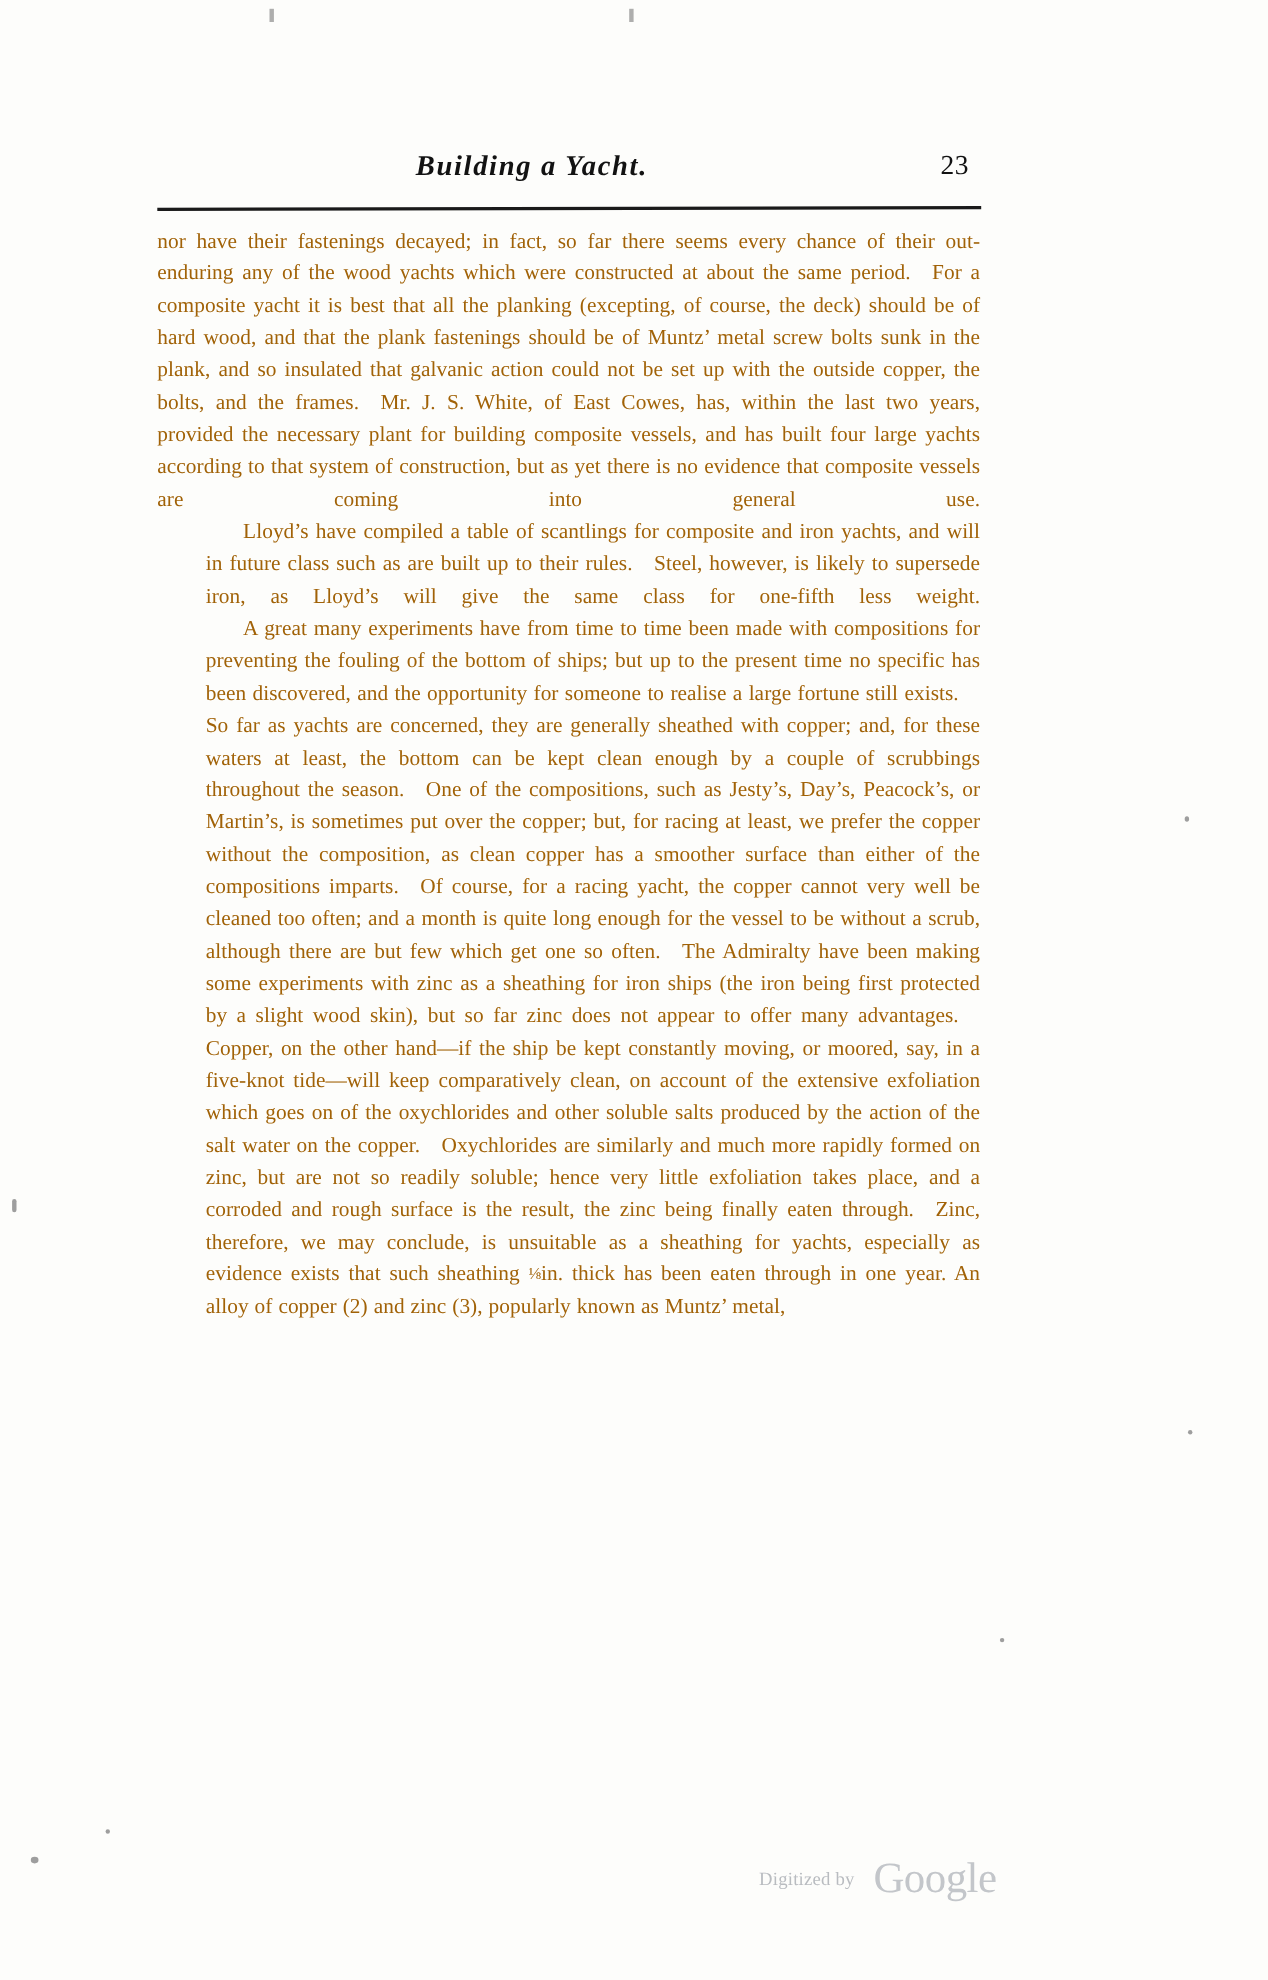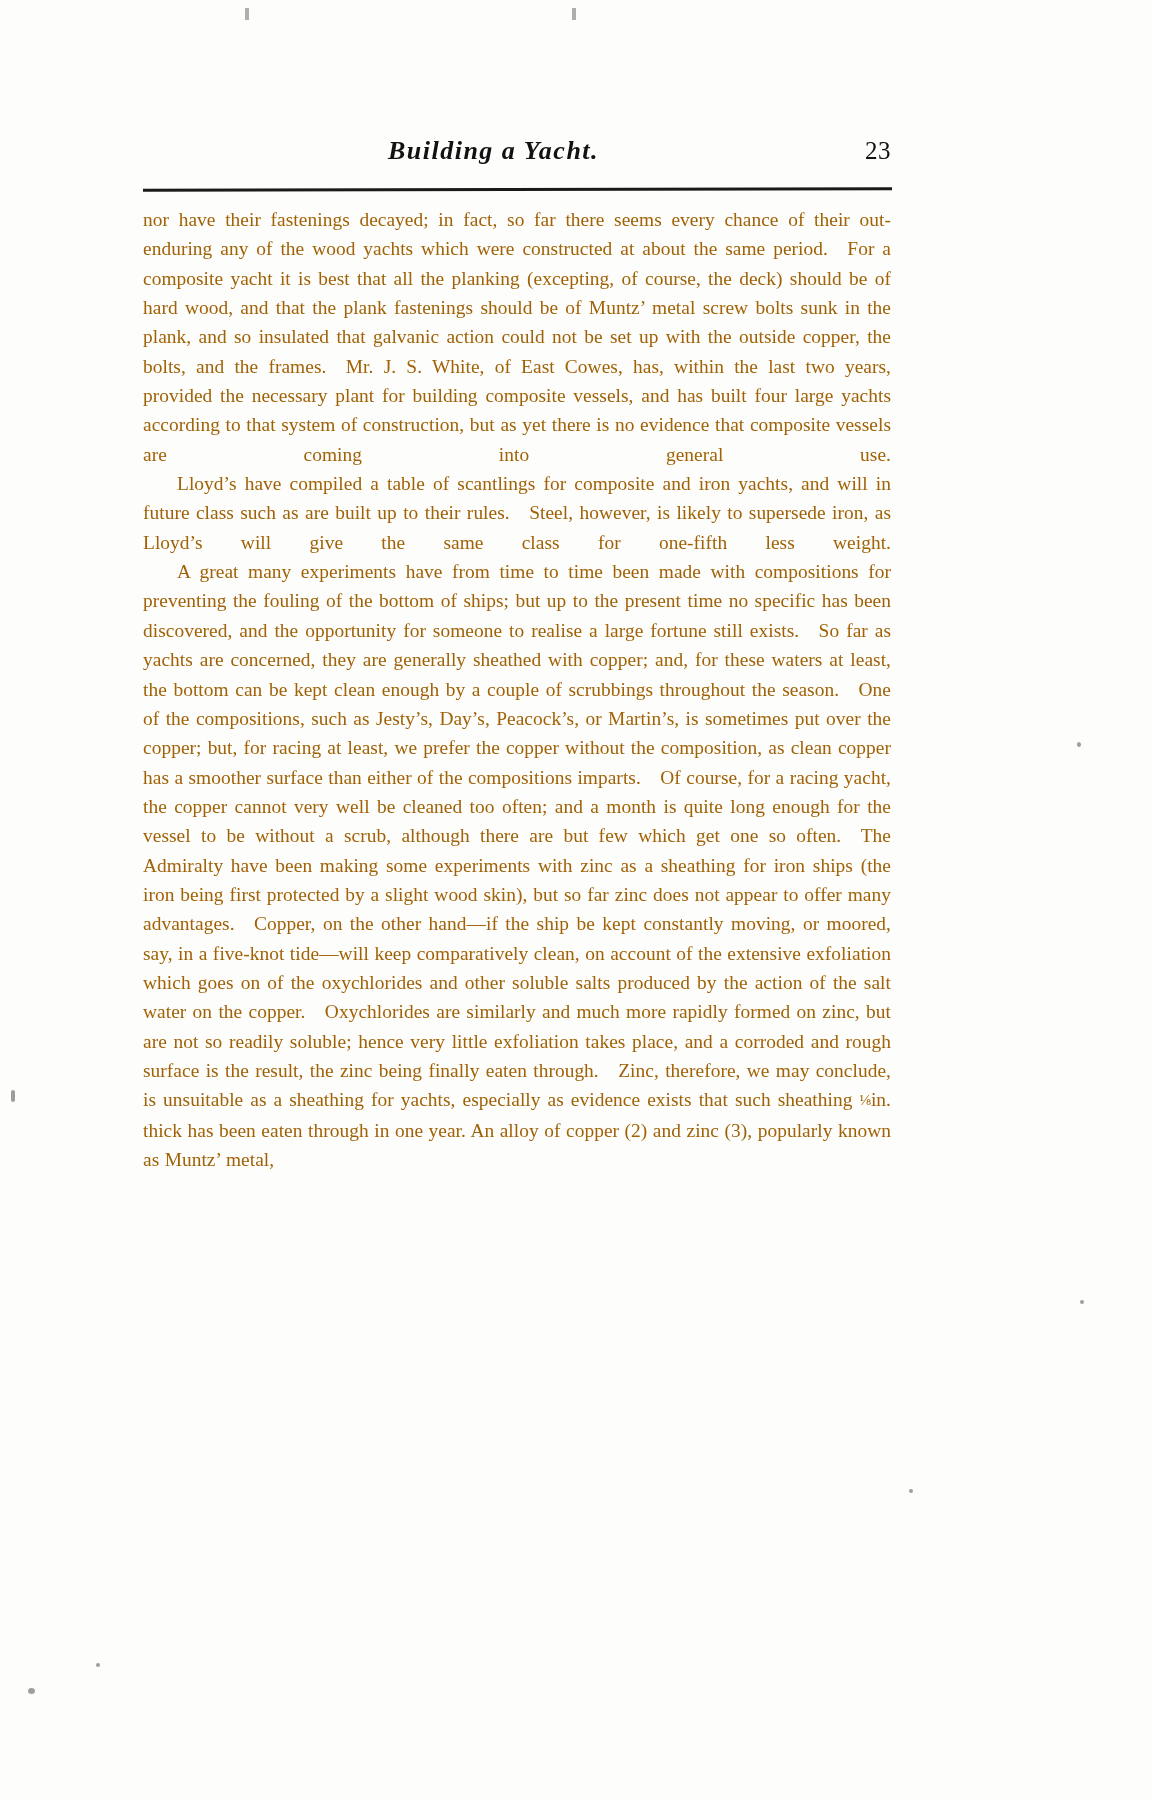--- a/index.html
+++ b/index.html
@@ -32,21 +32,21 @@
   }
   .edge-tick {
     position: absolute;
     background: #7a7a7a;
     opacity: .6;
   }
 
   
   .running-head {
     position: absolute;
-    left: 144px;
+    left: 134px;
     top: 136px;
     width: 747px;
     height: 40px;
   }
   .rh-title {
     position: absolute;
     left: 0;
     right: 0;
     text-align: center;
     font-style: italic;
@@ -90,20 +90,21 @@
     text-align: justify;
     text-align-last: left;
     text-justify: inter-word;
     word-spacing: .5px;
     letter-spacing: .05px;
     color: #a16207;
     -webkit-font-smoothing: none;
   }
   p.para + p.para {
     text-indent: 34px;
+    margin-left: 44px;
   }
   p.para.last-justified {
     text-align-last: justify;
   }
 
   .frac {
     font-size: .78em;
     vertical-align: .06em;
   }
 
@@ -154,14 +155,18 @@
     <div class="rh-folio">23</div>
   </div>
   <div class="head-rule"></div>
 
   <div class="column">
     <p class="para last-justified">nor have their fastenings decayed; in fact, so far there seems every chance of their out-enduring any of the wood yachts which were constructed at about the same period. For a composite yacht it is best that all the planking (excepting, of course, the deck) should be of hard wood, and that the plank fastenings should be of Muntz’ metal screw bolts sunk in the plank, and so insulated that galvanic action could not be set up with the outside copper, the bolts, and the frames. Mr. J. S. White, of East Cowes, has, within the last two years, provided the necessary plant for building composite vessels, and has built four large yachts according to that system of construction, but as yet there is no evidence that composite vessels are coming into general use.</p>
     <p class="para last-justified">Lloyd’s have compiled a table of scantlings for composite and iron yachts, and will in future class such as are built up to their rules. Steel, however, is likely to supersede iron, as Lloyd’s will give the same class for one-fifth less weight.</p>
     <p class="para"><span>A great many experiments have from time to time been made with compositions for preventing the fouling of the bottom of ships; but up to the present time no specific has been discovered, and the opportunity for someone to realise a large fortune still exists. So far as yachts are concerned, they are generally sheathed with copper; and, for these waters at least, the bottom can be kept clean enough by a couple of scrubbings throughout the season. One of the compositions, such as Jesty’s, Day’s, Peacock’s, or Martin’s, is sometimes put over the copper; but, for racing at least, we prefer the copper without the composition, as clean copper has a smoother surface than either of the compositions imparts. Of course, for a racing yacht, the copper cannot very well be cleaned too often; and a month is quite long enough for the vessel to be without a scrub, although there are but few which get one so often. The Admiralty have been making some experiments with zinc as a sheathing for iron ships (the iron being first protected by a slight wood skin), but so far zinc does not appear to offer many advantages. Copper, on the other hand—if the ship be kept constantly moving, or moored, say, in a five-knot tide—will keep comparatively clean, on account of the extensive exfoliation which goes on of the oxychlorides and other soluble salts produced by the action of the salt water on the copper. Oxychlorides are similarly and much more rapidly formed on zinc, but are not so readily soluble; hence very little exfoliation takes place, and a corroded and rough surface is the result, the zinc being finally eaten through. Zinc, therefore, we may conclude, is unsuitable as a sheathing for yachts, especially as evidence exists that such sheathing </span><span class="frac">⅛</span><span>in. thick has been eaten through in one year. An alloy of copper (2) and zinc (3), popularly known as Muntz’ metal,</span></p>
   </div>
 
+  <div class="watermark">
+    <span class="wm-digitized">Digitized by</span>
+    <span class="wm-google">Google</span>
+  </div>
 
 </div>
 
 </body></html>

